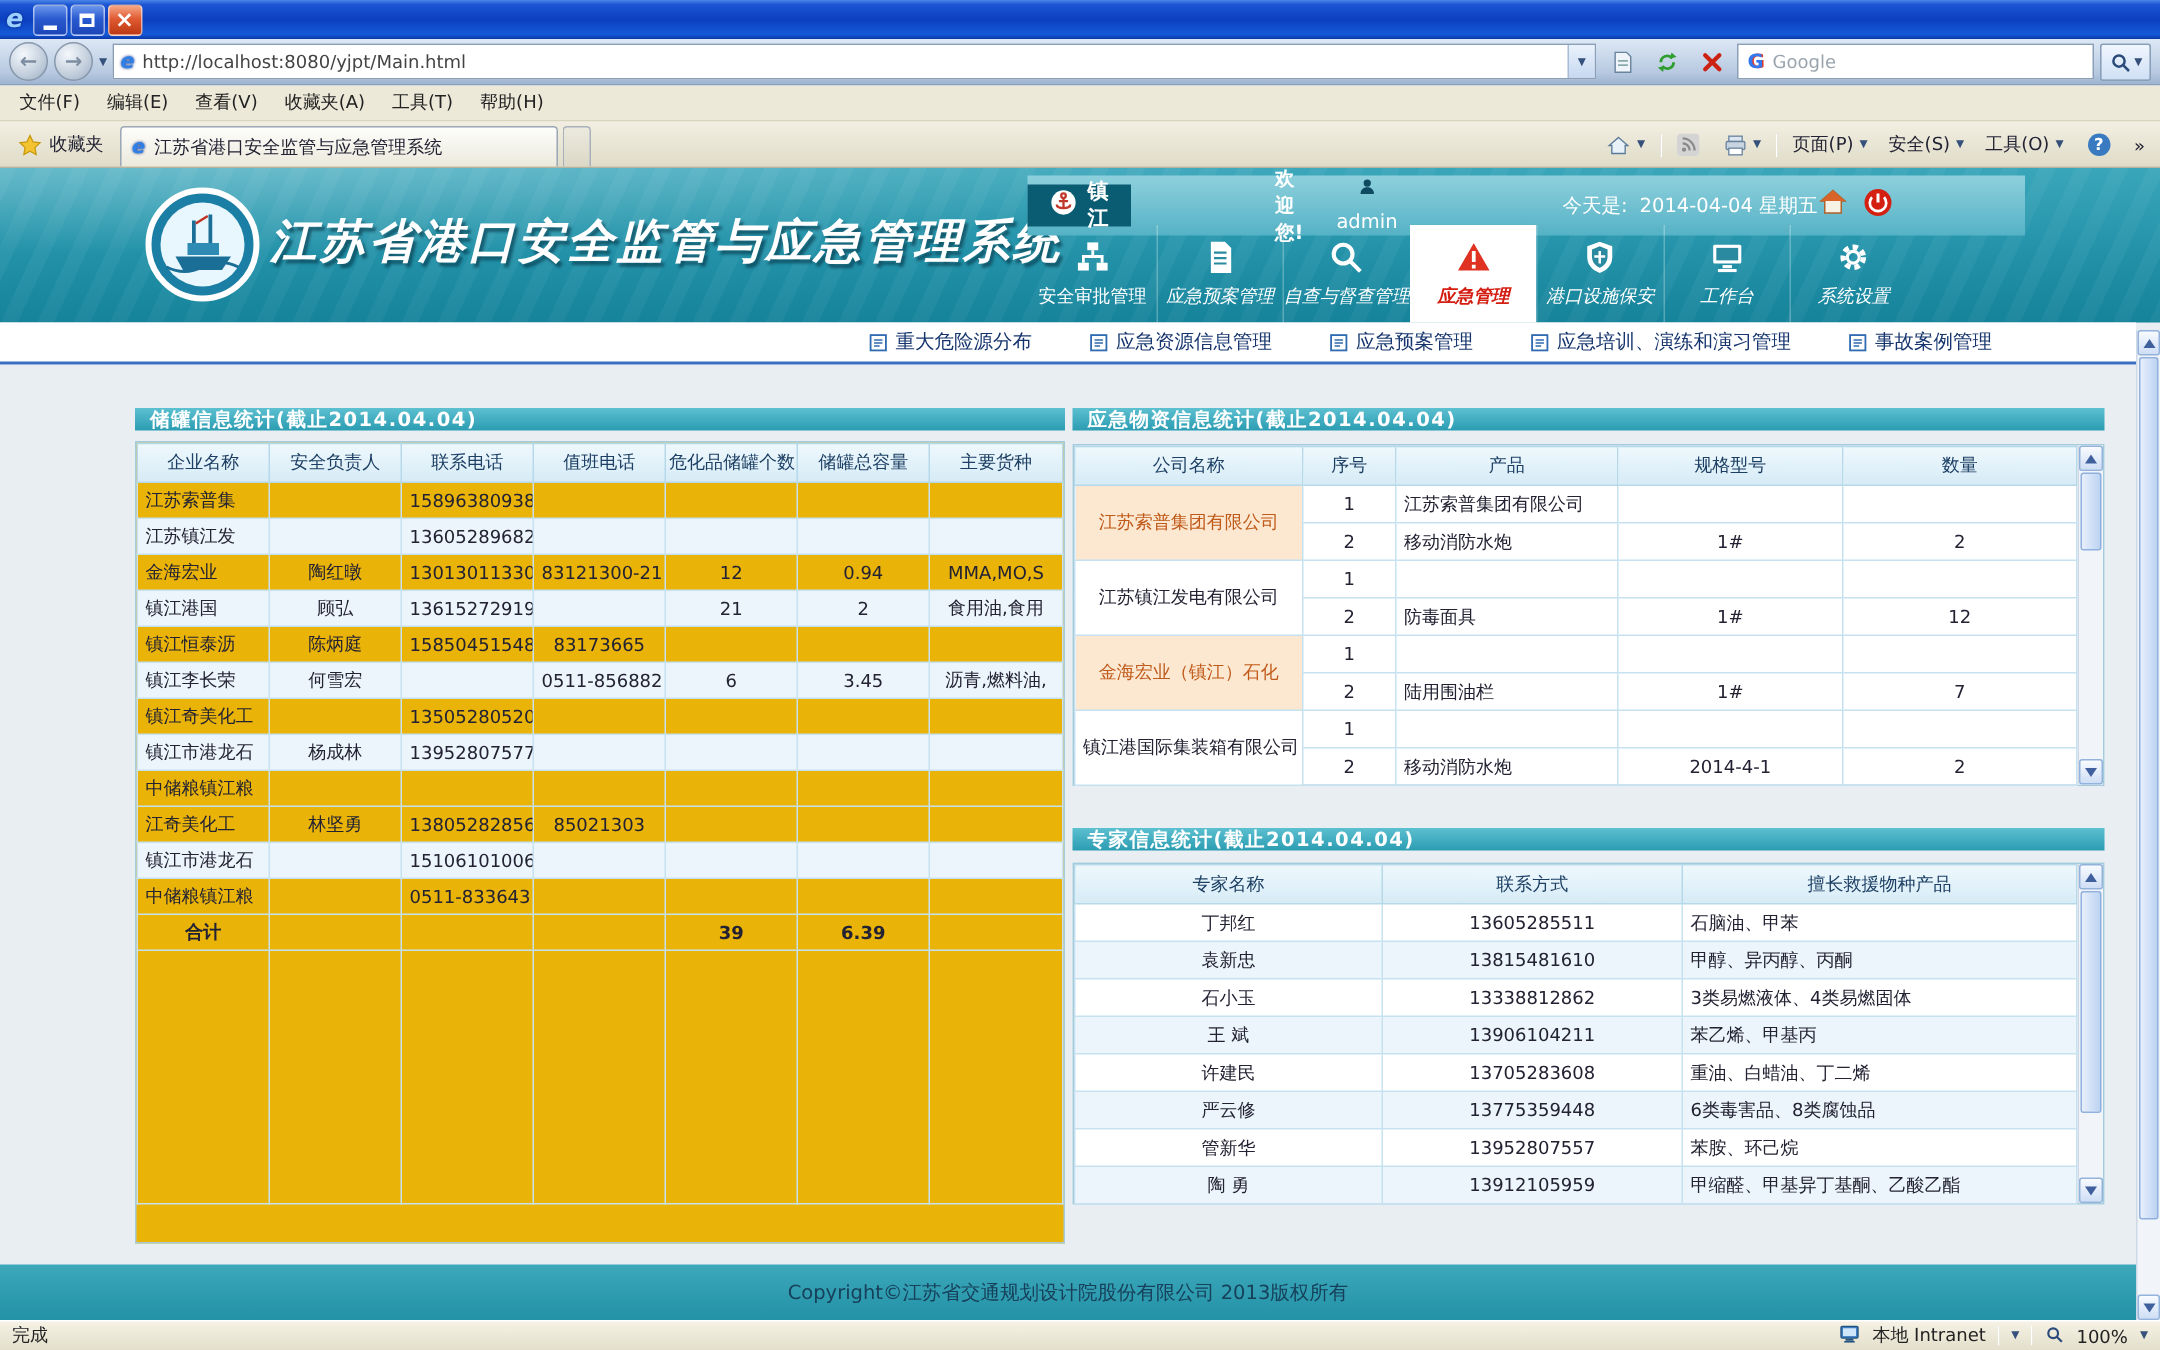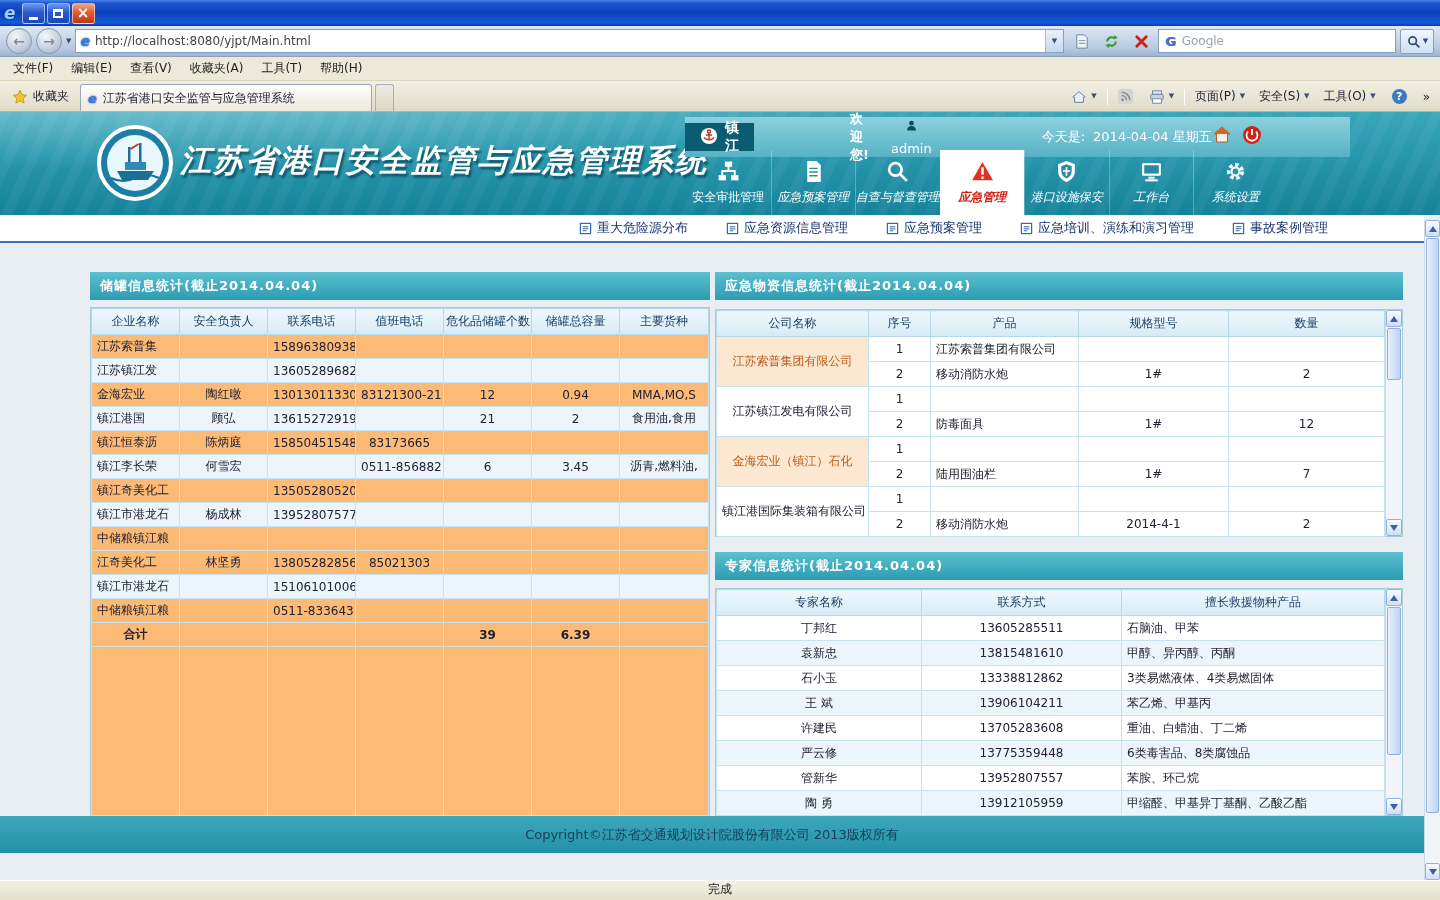--- a/index.html
+++ b/index.html
@@ -79,24 +79,24 @@
   .nav-item.active{background:#fff;}
   .nav-item.active .nav-label{color:#d41e12;font-weight:bold;}
 
   .subnav{position:absolute;left:0;top:103px;width:1424px;height:28px;background:#fff;border-bottom:2px solid #3a6ec0;
     display:flex;align-items:center;justify-content:flex-end;gap:38px;padding-right:96px;}
   .subnav-item{display:flex;align-items:center;gap:5px;font-size:13px;color:#16356e;white-space:nowrap;}
   .sub-ico svg{width:13px;height:13px;display:block;}
 
   
   .panel{position:absolute;}
-  .panel-header{height:28px;background:linear-gradient(180deg,#5cc0d0,#2b9cb2);color:#fff;font-size:13px;font-weight:bold;
+  .panel-header{height:15px;background:linear-gradient(180deg,#5cc0d0,#2b9cb2);color:#fff;font-size:13px;font-weight:bold;
     display:flex;align-items:center;padding:0 10px;letter-spacing:1px;}
   .tank-panel{left:90px;top:160px;width:620px;}
-  .tank-body{margin-top:7px;border:1px solid #a4cbdc;background:#fdba74;height:535px;}
+  .tank-body{margin-top:7px;border:1px solid #a4cbdc;background:#eab308;height:535px;}
   .supplies-panel{left:715px;top:160px;width:688px;}
   .sup-body{margin-top:9px;border:1px solid #a4cbdc;background:#fff;height:228px;display:flex;}
   .experts-panel{left:715px;top:440px;width:688px;}
   .exp-body{margin-top:8px;border:1px solid #a4cbdc;background:#fff;height:228px;display:flex;}
 
   .data-table{border-collapse:collapse;table-layout:fixed;font-size:12px;color:#223;width:100%;}
   .sup-body .data-table,.exp-body .data-table{width:calc(100% - 17px);}
   .data-table th{height:26px;background:linear-gradient(180deg,#eef8fd,#d6ebf6);border:1px solid #b6d9e9;
     font-weight:normal;color:#1c3f63;padding:0 2px;white-space:nowrap;overflow:hidden;}
   .data-table td{border:1px solid #c6e1ef;padding:0 5px;white-space:nowrap;overflow:hidden;}
@@ -116,24 +116,24 @@
   .xp-track{flex:1;position:relative;}
   .xp-thumb{position:absolute;left:1px;top:1px;width:14px;border:1px solid #90b0dd;border-radius:2px;
     background:linear-gradient(90deg,#e8effc,#bcd3f2);}
   .tri-up{width:0;height:0;border-left:4px solid transparent;border-right:4px solid transparent;border-bottom:6px solid #3f5f9d;}
   .tri-down{width:0;height:0;border-left:4px solid transparent;border-right:4px solid transparent;border-top:6px solid #3f5f9d;}
   .page-scroll{position:absolute;right:0;top:220px;width:16px;height:660px;z-index:6;display:flex;flex-direction:column;
     background:#f1f4f9;border-left:1px solid #cdd9e6;}
   .page-scroll .xp-thumb{width:13px;}
 
   
-  .footer{position:absolute;left:0;top:704px;width:1424px;height:37px;background:linear-gradient(#3ca8ba,#2391a6);
+  .footer{position:absolute;left:0;top:731px;width:1424px;height:37px;background:linear-gradient(#3ca8ba,#2391a6);
     display:flex;align-items:center;justify-content:center;font-size:13px;color:#17405a;}
   .statusbar{position:absolute;left:0;top:880px;width:1440px;height:20px;background:linear-gradient(#f5f2e5,#e3dfcb);
-    border-top:1px solid #fff;display:flex;align-items:center;padding:0 8px;font-size:12px;color:#222;gap:24px;flex-direction:column;}
+    border-top:1px solid #fff;display:flex;align-items:center;padding:0 8px;font-size:12px;color:#222;gap:24px;}
   .status-right{margin-left:auto;display:flex;align-items:center;gap:8px;}
   .st-div{width:1px;height:13px;background:#c4c0a8;border-right:1px solid #fff;}
 </style>
 </head>
 <body>
 
 <div class="screen">
 
   <div class="titlebar">
     <span class="ie-e">e</span>

